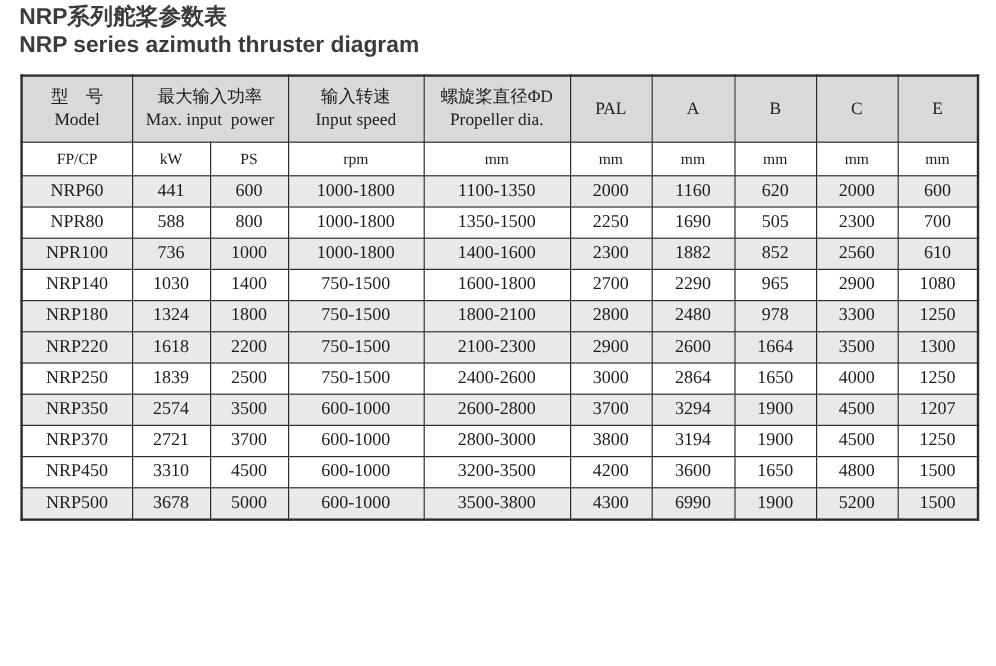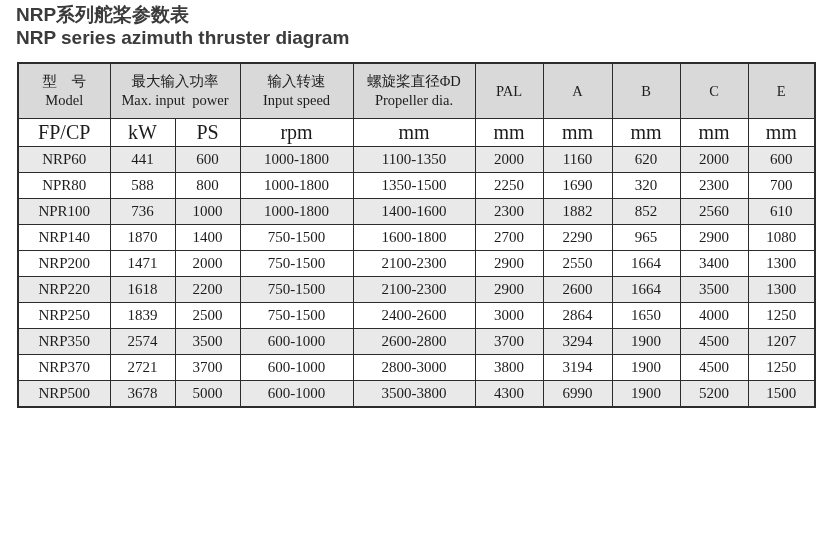--- a/index.html
+++ b/index.html
@@ -49,21 +49,21 @@
     font-size: 14.5px;
     line-height: 19px;
   }
   tr.head th span {
     display: block;
     white-space: pre;
   }
   tr.units th {
     height: 27px;
     background: #ffffff;
-    font-size: 20px;
+    font-size: 13px;
   }
   tbody td {
     height: 25px;
     font-size: 15px;
     background: #ffffff;
   }
   tbody tr.alt td {
     background: #e9e9e9;
   }
 </style>
@@ -139,59 +139,59 @@
           <td>600</td>
         </tr>
         <tr>
           <td>NPR80</td>
           <td>588</td>
           <td>800</td>
           <td>1000-1800</td>
           <td>1350-1500</td>
           <td>2250</td>
           <td>1690</td>
-          <td>320</td>
+          <td>505</td>
           <td>2300</td>
           <td>700</td>
         </tr>
         <tr class="alt">
           <td>NPR100</td>
           <td>736</td>
           <td>1000</td>
           <td>1000-1800</td>
           <td>1400-1600</td>
           <td>2300</td>
           <td>1882</td>
           <td>852</td>
           <td>2560</td>
           <td>610</td>
         </tr>
         <tr>
           <td>NRP140</td>
-          <td>1870</td>
+          <td>1030</td>
           <td>1400</td>
           <td>750-1500</td>
           <td>1600-1800</td>
           <td>2700</td>
           <td>2290</td>
           <td>965</td>
           <td>2900</td>
           <td>1080</td>
         </tr>
-        <tr>
-          <td>NRP200</td>
-          <td>1471</td>
-          <td>2000</td>
-          <td>750-1500</td>
-          <td>2100-2300</td>
-          <td>2900</td>
-          <td>2550</td>
-          <td>1664</td>
-          <td>3400</td>
-          <td>1300</td>
+        <tr class="alt">
+          <td>NRP180</td>
+          <td>1324</td>
+          <td>1800</td>
+          <td>750-1500</td>
+          <td>1800-2100</td>
+          <td>2800</td>
+          <td>2480</td>
+          <td>978</td>
+          <td>3300</td>
+          <td>1250</td>
         </tr>
         <tr class="alt">
           <td>NRP220</td>
           <td>1618</td>
           <td>2200</td>
           <td>750-1500</td>
           <td>2100-2300</td>
           <td>2900</td>
           <td>2600</td>
           <td>1664</td>
@@ -227,20 +227,32 @@
           <td>2721</td>
           <td>3700</td>
           <td>600-1000</td>
           <td>2800-3000</td>
           <td>3800</td>
           <td>3194</td>
           <td>1900</td>
           <td>4500</td>
           <td>1250</td>
         </tr>
+        <tr>
+          <td>NRP450</td>
+          <td>3310</td>
+          <td>4500</td>
+          <td>600-1000</td>
+          <td>3200-3500</td>
+          <td>4200</td>
+          <td>3600</td>
+          <td>1650</td>
+          <td>4800</td>
+          <td>1500</td>
+        </tr>
         <tr class="alt">
           <td>NRP500</td>
           <td>3678</td>
           <td>5000</td>
           <td>600-1000</td>
           <td>3500-3800</td>
           <td>4300</td>
           <td>6990</td>
           <td>1900</td>
           <td>5200</td>

